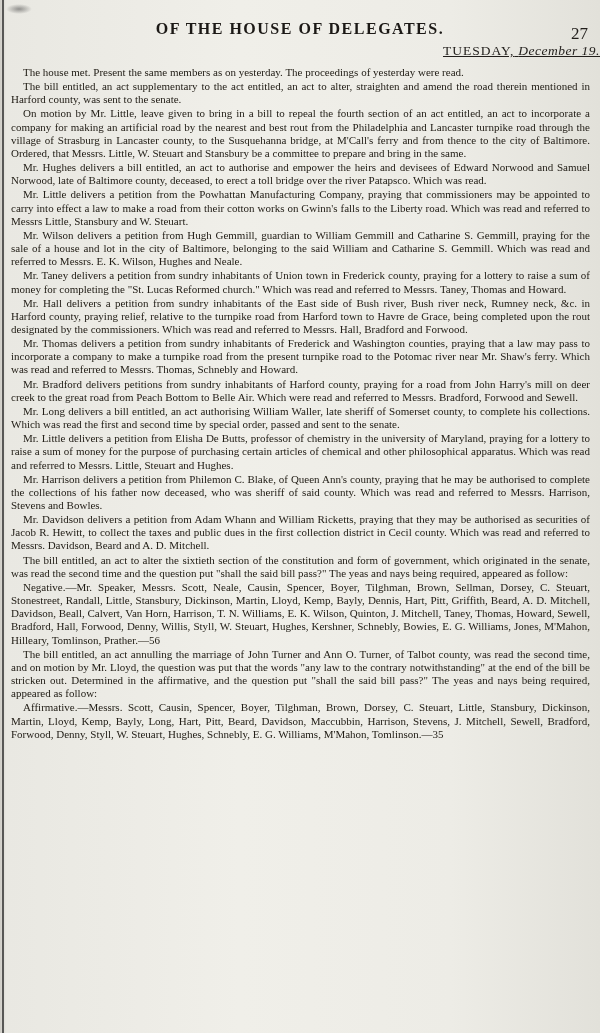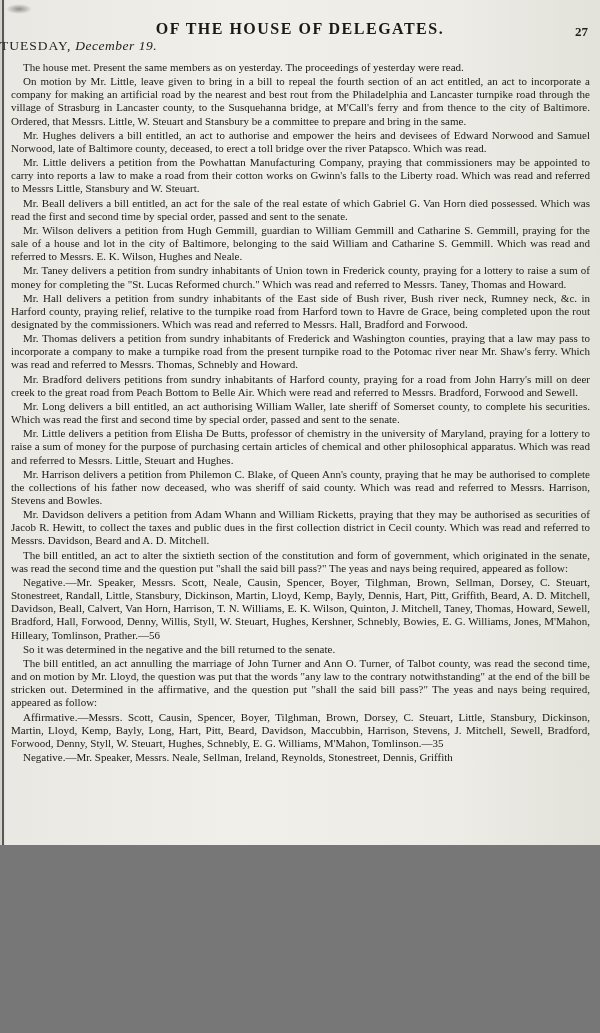--- a/index.html
+++ b/index.html
@@ -3,21 +3,21 @@
 <meta charset="utf-8">
 <style>
   html,body{margin:0;padding:0;}
   body{
     width:600px;height:1033px;overflow:hidden;
     background:#777;
     font-family:"Liberation Serif", serif;
   }
   .page{
     position:relative;
-    width:600px;height:845px;
+    width:600px;height:1033px;
     background:linear-gradient(90deg,#cfcdc7 0px,#e9e8e2 6px,#f0efe9 40%,#edece6 75%,#e2e1da 100%);
     color:#211e1b;
     box-sizing:border-box;
     overflow:hidden;
   }
   .scan-edge-left{
     position:absolute;left:2px;top:0;width:2px;height:100%;
     background:#2b2b2b;opacity:.75;
   }
   .smudge{
@@ -33,28 +33,30 @@
   .header-title{
     display:inline-block;
     font-weight:bold;
     font-size:16px;
     letter-spacing:1.5px;
     color:#1c1916;
   }
   .page-number{
     position:absolute;
     right:12px;top:24px;
-    font-weight:bold;
-    font-size:13px;
+    font-weight:normal;
+    font-size:17px;
   }
   .dateline{
-    text-align:left;
+    text-align:right;
     font-size:13.5px;
+    margin-top:5px;
     margin-bottom:7px;
     letter-spacing:.5px;
+    text-decoration:underline;
   }
   .date-day{letter-spacing:1px;}
   .date-rest{font-style:italic;}
   .body-text{
     padding:0 9px 0 10px;
   }
   .body-text p{
     margin:1px;
     font-size:11px;
     line-height:13.15px;
@@ -75,33 +77,31 @@
     <span class="page-number">27</span>
   </div>
 
   <div class="dateline">
     <span class="date-day">TUESDAY,</span>
     <span class="date-rest">December 19.</span>
   </div>
 
   <div class="body-text">
     <p>The house met.  Present the same members as on yesterday.  The proceedings of yesterday were read.</p>
+    <p>The bill entitled, an act supplementary to the act entitled, an act to alter, straighten and amend the road therein mentioned in Harford county, was sent to the senate.</p>
     <p>On motion by Mr. Little, leave given to bring in a bill to repeal the fourth section of an act entitled, an act to incorporate a company for making an artificial road by the nearest and best rout from the Philadelphia and Lancaster turnpike road through the village of Strasburg in Lancaster county, to the Susquehanna bridge, at M'Call's ferry and from thence to the city of Baltimore.  Ordered, that Messrs. Little, W. Steuart and Stansbury be a committee to prepare and bring in the same.</p>
     <p>Mr. Hughes delivers a bill entitled, an act to authorise and empower the heirs and devisees of Edward Norwood and Samuel Norwood, late of Baltimore county, deceased, to erect a toll bridge over the river Patapsco.  Which was read.</p>
-    <p>Mr. Little delivers a petition from the Powhattan Manufacturing Company, praying that commissioners may be appointed to carry into reports a law to make a road from their cotton works on Gwinn's falls to the Liberty road.  Which was read and referred to Messrs Little, Stansbury and W. Steuart.</p>
-    <p>Mr. Beall delivers a bill entitled, an act for the sale of the real estate of which Gabriel G. Van Horn died possessed.  Which was read the first and second time by special order, passed and sent to the senate.</p>
+    <p>Mr. Little delivers a petition from the Powhattan Manufacturing Company, praying that commissioners may be appointed to carry into effect a law to make a road from their cotton works on Gwinn's falls to the Liberty road.  Which was read and referred to Messrs Little, Stansbury and W. Steuart.</p>
     <p>Mr. Wilson delivers a petition from Hugh Gemmill, guardian to William Gemmill and Catharine S. Gemmill, praying for the sale of a house and lot in the city of Baltimore, belonging to the said William and Catharine S. Gemmill.  Which was read and referred to Messrs. E. K. Wilson, Hughes and Neale.</p>
     <p>Mr. Taney delivers a petition from sundry inhabitants of Union town in Frederick county, praying for a lottery to raise a sum of money for completing the "St. Lucas Reformed church."  Which was read and referred to Messrs. Taney, Thomas and Howard.</p>
     <p>Mr. Hall delivers a petition from sundry inhabitants of the East side of Bush river, Bush river neck, Rumney neck, &amp;c. in Harford county, praying relief, relative to the turnpike road from Harford town to Havre de Grace, being completed upon the rout designated by the commissioners.  Which was read and referred to Messrs. Hall, Bradford and Forwood.</p>
     <p>Mr. Thomas delivers a petition from sundry inhabitants of Frederick and Washington counties, praying that a law may pass to incorporate a company to make a turnpike road from the present turnpike road to the Potomac river near Mr. Shaw's ferry.  Which was read and referred to Messrs. Thomas, Schnebly and Howard.</p>
     <p>Mr. Bradford delivers petitions from sundry inhabitants of Harford county, praying for a road from John Harry's mill on deer creek to the great road from Peach Bottom to Belle Air.  Which were read and referred to Messrs. Bradford, Forwood and Sewell.</p>
-    <p>Mr. Long delivers a bill entitled, an act authorising William Waller, late sheriff of Somerset county, to complete his securities.  Which was read the first and second time by special order, passed and sent to the senate.</p>
+    <p>Mr. Long delivers a bill entitled, an act authorising William Waller, late sheriff of Somerset county, to complete his collections.  Which was read the first and second time by special order, passed and sent to the senate.</p>
     <p>Mr. Little delivers a petition from Elisha De Butts, professor of chemistry in the university of Maryland, praying for a lottery to raise a sum of money for the purpose of purchasing certain articles of chemical and other philosophical apparatus.  Which was read and referred to Messrs. Little, Steuart and Hughes.</p>
     <p>Mr. Harrison delivers a petition from Philemon C. Blake, of Queen Ann's county, praying that he may be authorised to complete the collections of his father now deceased, who was sheriff of said county.  Which was read and referred to Messrs. Harrison, Stevens and Bowles.</p>
     <p>Mr. Davidson delivers a petition from Adam Whann and William Ricketts, praying that they may be authorised as securities of Jacob R. Hewitt, to collect the taxes and public dues in the first collection district in Cecil county.  Which was read and referred to Messrs. Davidson, Beard and A. D. Mitchell.</p>
     <p>The bill entitled, an act to alter the sixtieth section of the constitution and form of government, which originated in the senate, was read the second time and the question put "shall the said bill pass?"  The yeas and nays being required, appeared as follow:</p>
     <p>Negative.—Mr. Speaker, Messrs. Scott, Neale, Causin, Spencer, Boyer, Tilghman, Brown, Sellman, Dorsey, C. Steuart, Stonestreet, Randall, Little, Stansbury, Dickinson, Martin, Lloyd, Kemp, Bayly, Dennis, Hart, Pitt, Griffith, Beard, A. D. Mitchell, Davidson, Beall, Calvert, Van Horn, Harrison, T. N. Williams, E. K. Wilson, Quinton, J. Mitchell, Taney, Thomas, Howard, Sewell, Bradford, Hall, Forwood, Denny, Willis, Styll, W. Steuart, Hughes, Kershner, Schnebly, Bowies, E. G. Williams, Jones, M'Mahon, Hilleary, Tomlinson, Prather.—56</p>
-    <p>So it was determined in the negative and the bill returned to the senate.</p>
     <p>The bill entitled, an act annulling the marriage of John Turner and Ann O. Turner, of Talbot county, was read the second time, and on motion by Mr. Lloyd, the question was put that the words "any law to the contrary notwithstanding" at the end of the bill be stricken out.  Determined in the affirmative, and the question put "shall the said bill pass?"  The yeas and nays being required, appeared as follow:</p>
     <p>Affirmative.—Messrs. Scott, Causin, Spencer, Boyer, Tilghman, Brown, Dorsey, C. Steuart, Little, Stansbury, Dickinson, Martin, Lloyd, Kemp, Bayly, Long, Hart, Pitt, Beard, Davidson, Maccubbin, Harrison, Stevens, J. Mitchell, Sewell, Bradford, Forwood, Denny, Styll, W. Steuart, Hughes, Schnebly, E. G. Williams, M'Mahon, Tomlinson.—35</p>
-    <p>Negative.—Mr. Speaker, Messrs. Neale, Sellman, Ireland, Reynolds, Stonestreet, Dennis, Griffith</p>
   </div>
 </div>
 
 </body></html>

